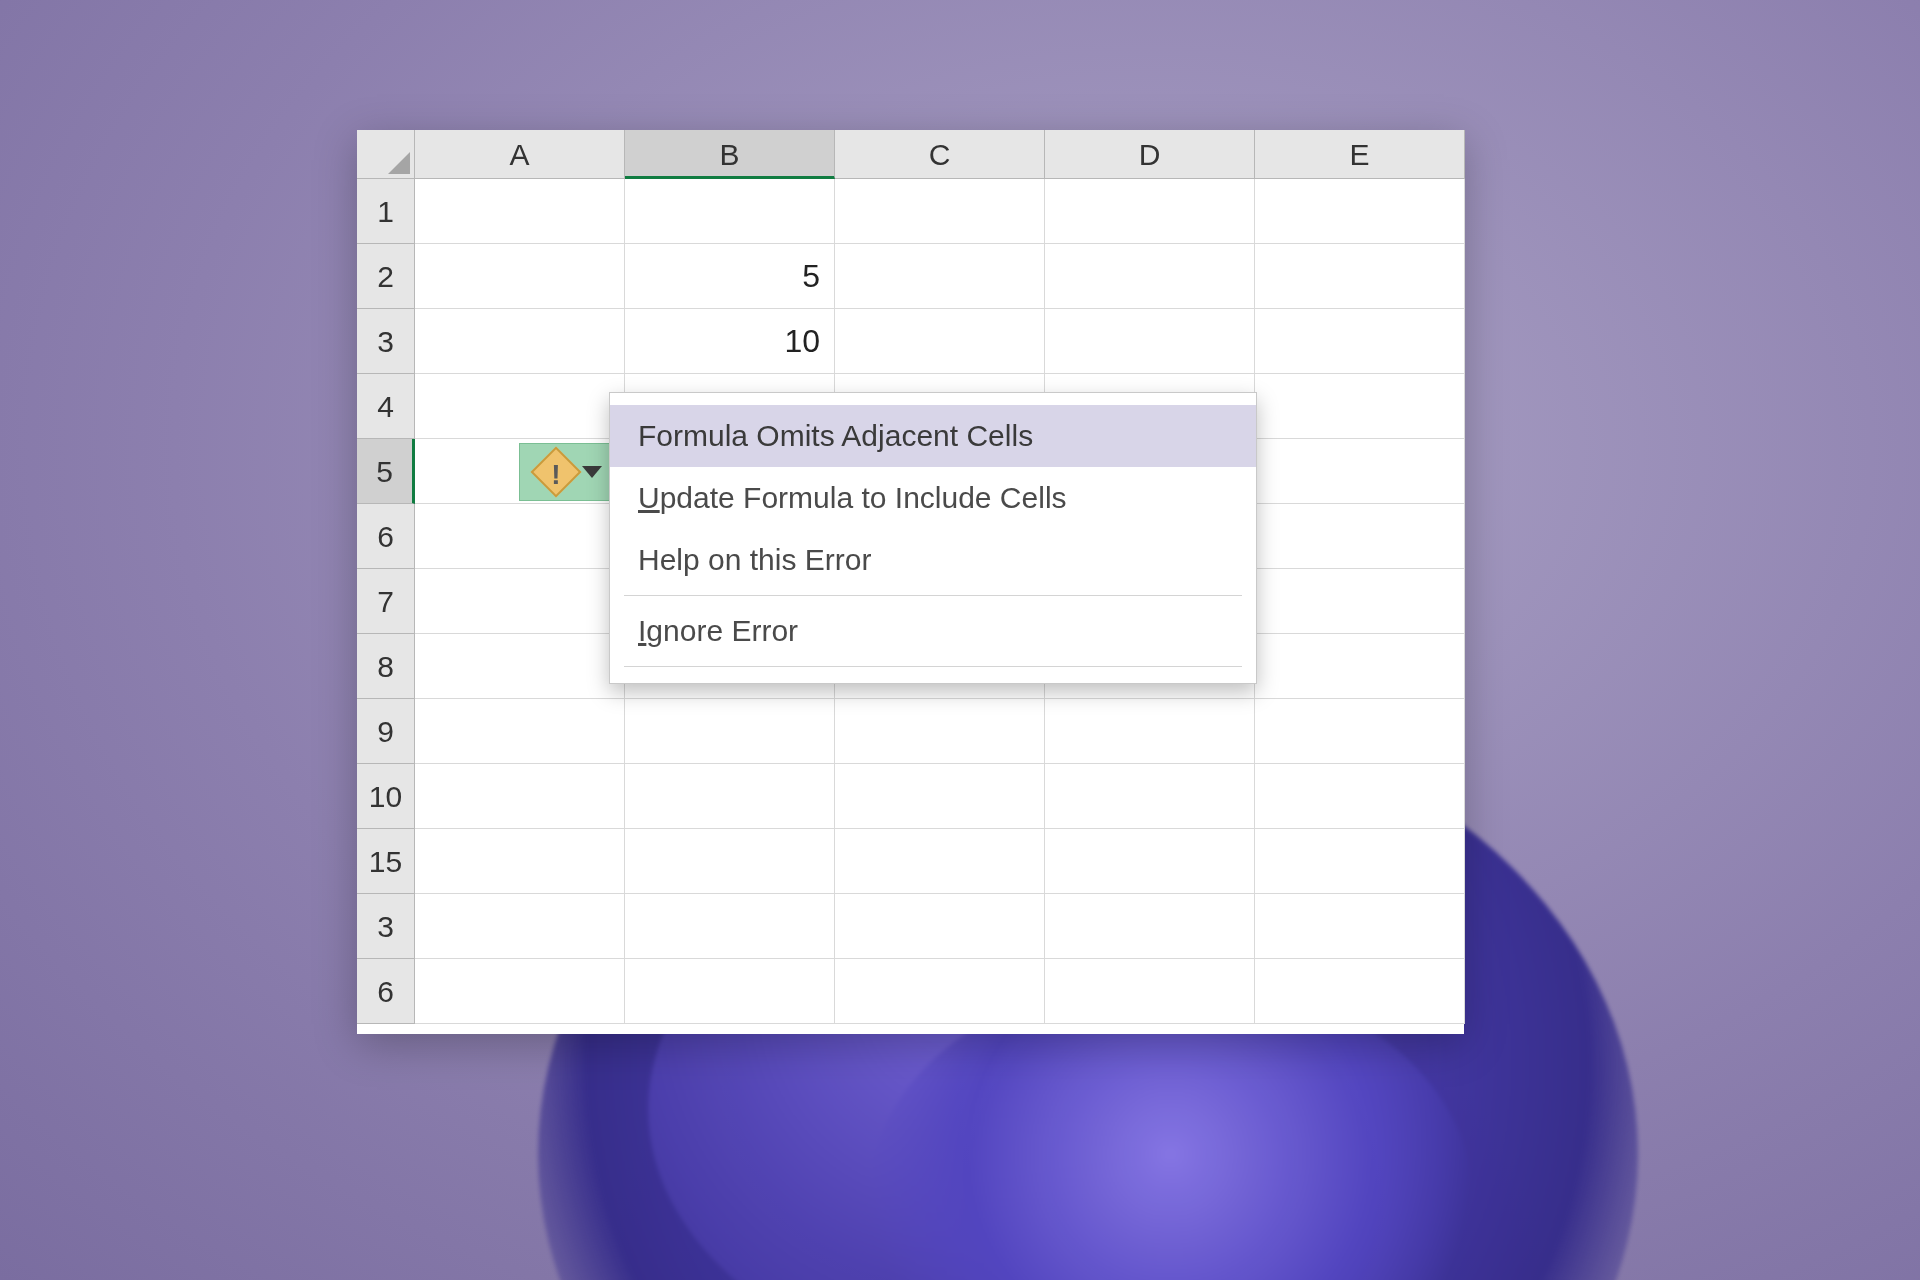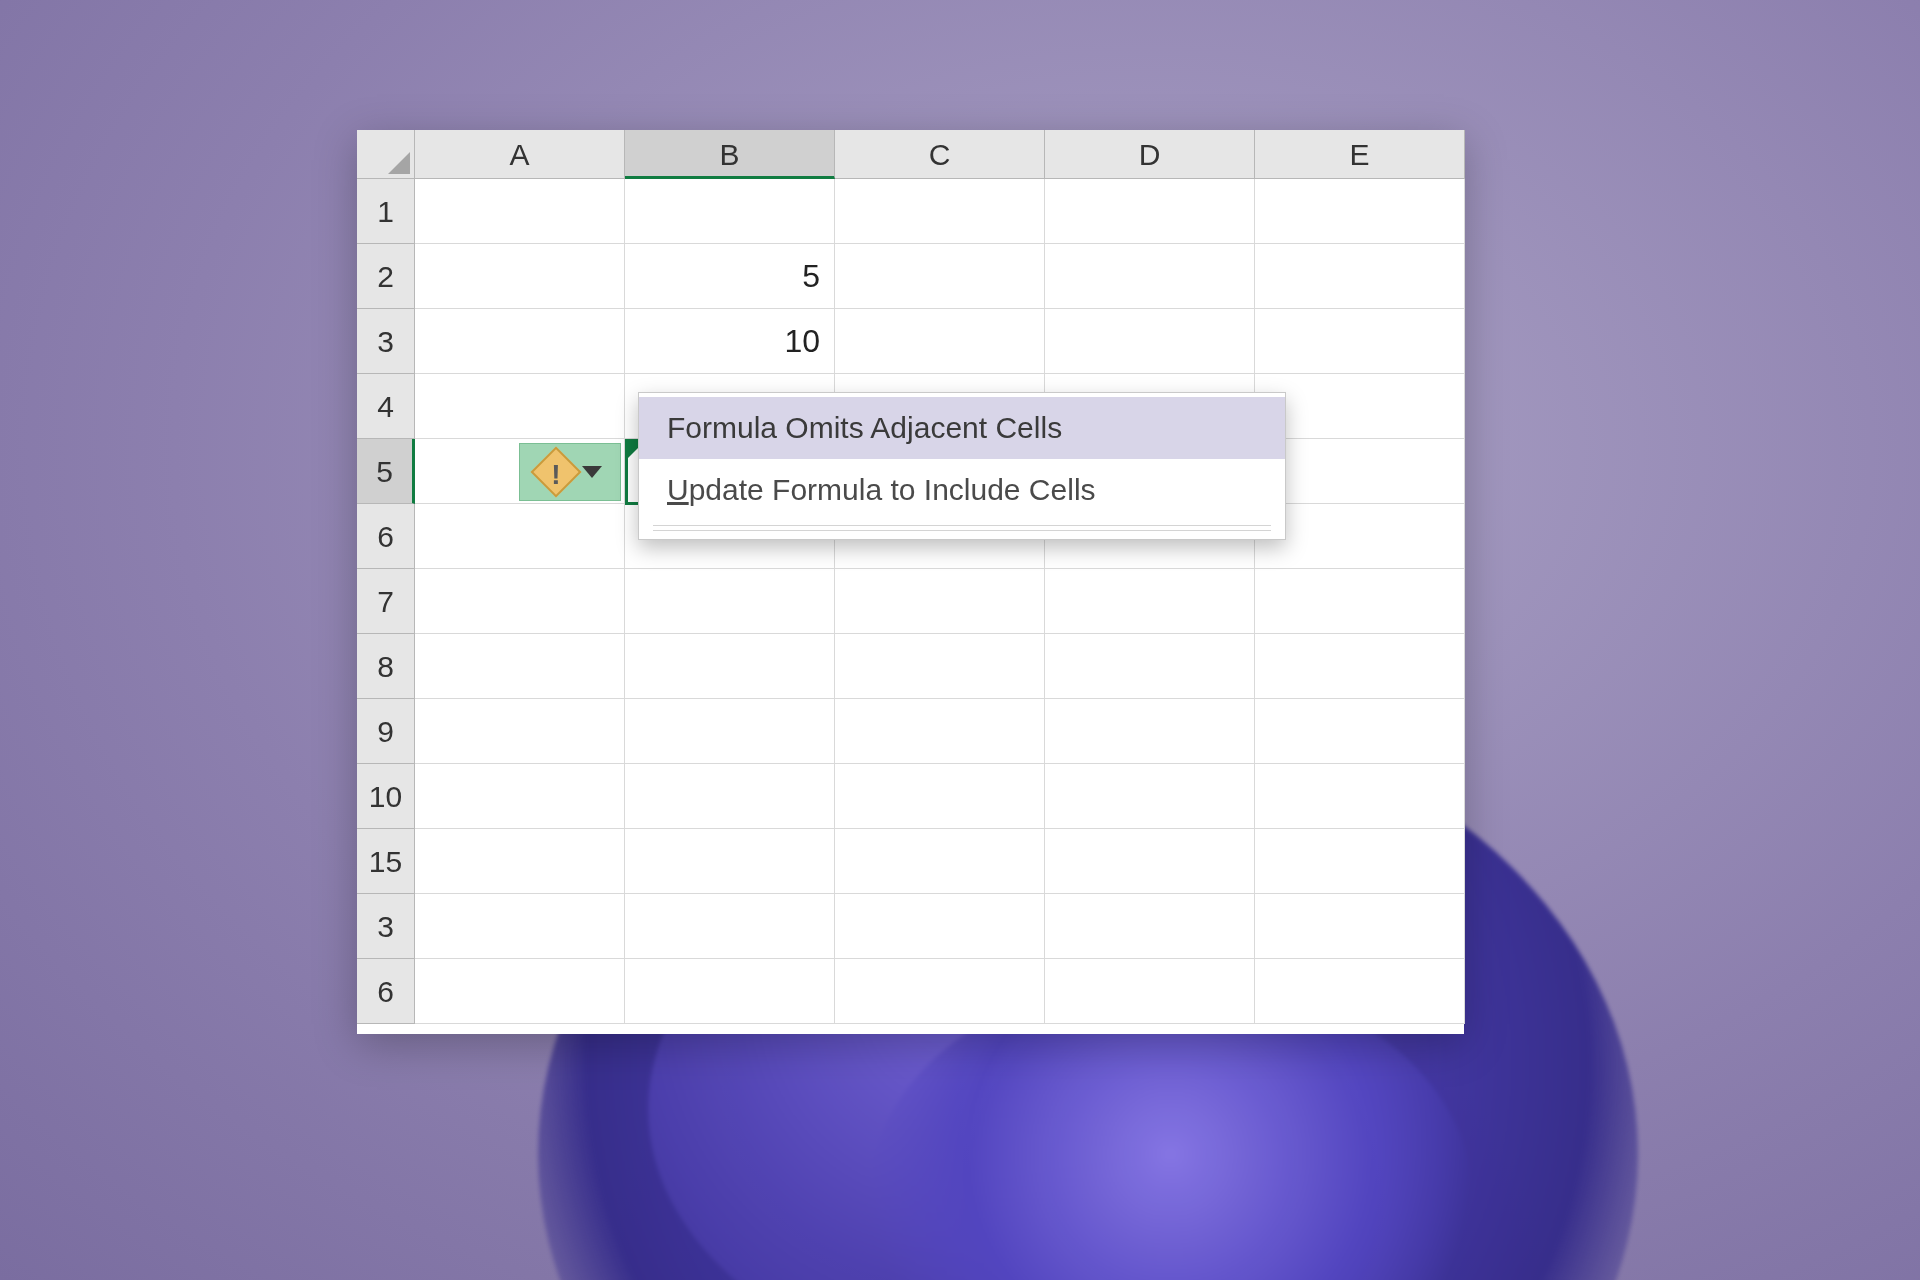--- a/index.html
+++ b/index.html
@@ -96,24 +96,24 @@
       position: absolute; transform: rotate(-45deg); left: 0; top: 0; width: 36px; height: 36px;
       display: flex; align-items: center; justify-content: center;
       font-weight: 900; font-size: 28px; color: #5a5a5a;
     }
     .dd-arrow {
       width: 0; height: 0; border-left: 10px solid transparent; border-right: 10px solid transparent;
       border-top: 12px solid #3a3a3a;
     }
 
     .context-menu {
-      position: absolute; left: 638px; top: 392px; width: 648px;
+      position: absolute; left: 609px; top: 392px; width: 648px;
       background: #fff; border: 1px solid #c9c9c9;
       box-shadow: 0 8px 20px rgba(0,0,0,.25); z-index: 10;
-      font-size: 30px; color: #4a4a4a; padding: 4px 0;
+      font-size: 30px; color: #4a4a4a; padding: 12px 0;
     }
     .m-item { padding: 14px 28px; white-space: nowrap; }
     .m-item.hl { background: #d8d5e8; color: #3a3a3a; }
     .m-sep { height: 1px; background: #d4d4d4; margin: 4px 14px; }
     .ul { text-decoration: underline; }
   </style>
 </head>
 <body>
 
 <div class="bg-bloom"></div>
@@ -248,15 +248,17 @@
     <div class="diamond">
         <span>!</span>
       </div>
     <div class="dd-arrow"></div>
   </div>
 </div>
 
 <div class="context-menu" id="ctx">
     <div class="m-item hl">Formula Omits Adjacent Cells</div>
     <div class="m-item"><span class="ul">U</span>pdate Formula to Include Cells</div>
+    <div class="m-item">Help on this Error</div>
     <div class="m-sep"></div>
+    <div class="m-item"><span class="ul">I</span>gnore Error</div>
     <div class="m-sep"></div>
   </div>
 
 </body></html>

